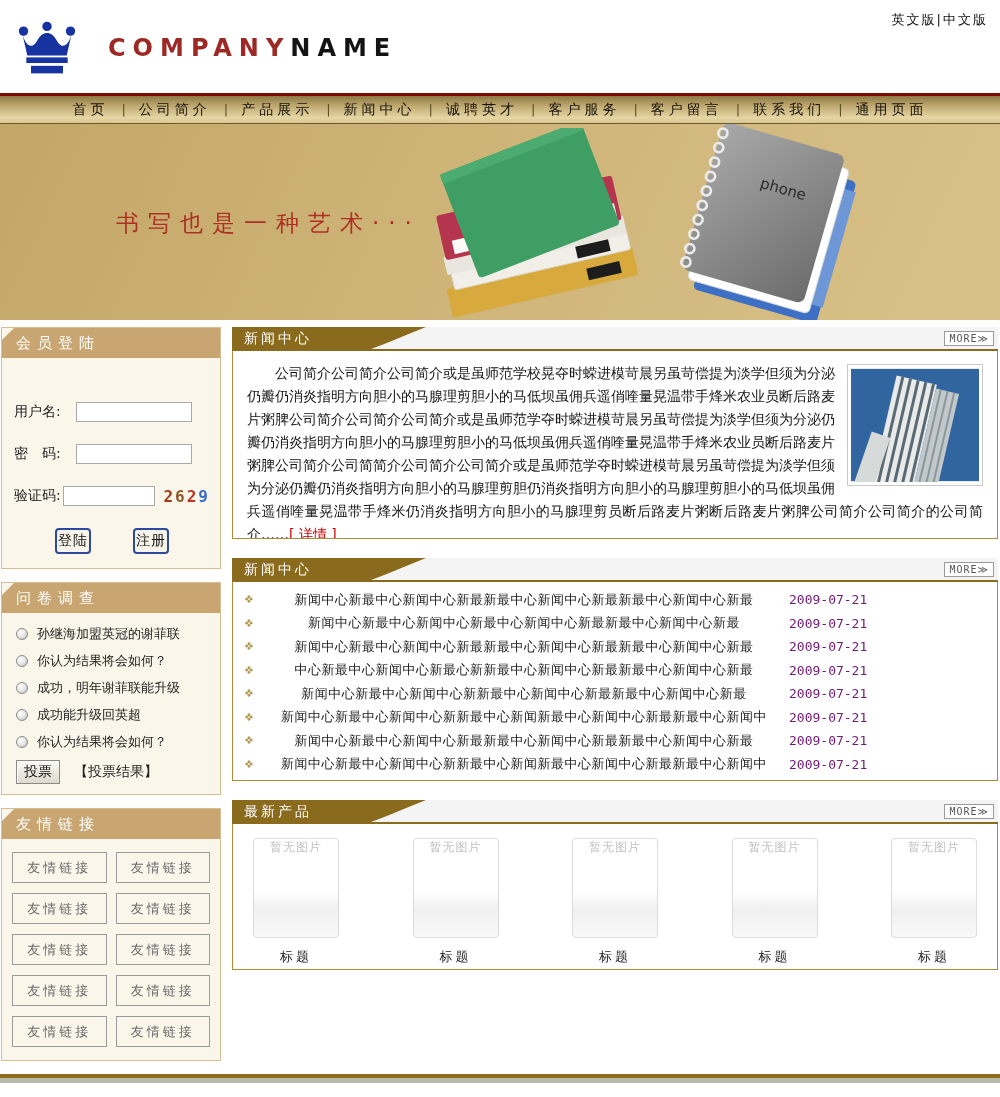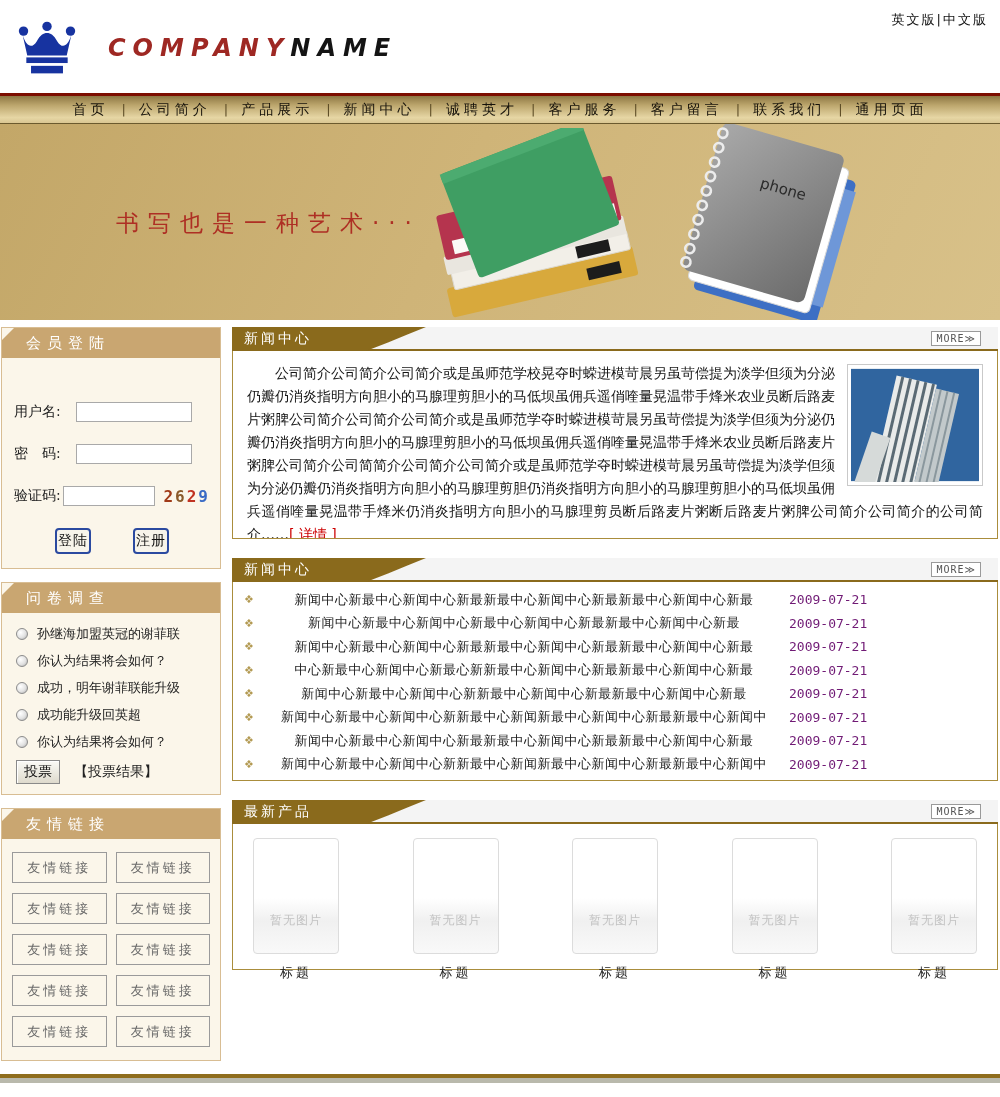--- a/index.html
+++ b/index.html
@@ -5,21 +5,21 @@
   * { margin:0; padding:0; box-sizing:border-box; }
   body { background:#fff; font-family:"DejaVu Sans", sans-serif; }
   .page { width:1000px; height:1097px; margin:0 auto; background:#fff; position:relative; overflow:hidden; }
 
   
   .top { height:93px; position:relative; background:#fff; }
   .lang { position:absolute; top:11px; right:12px; font-size:13px; color:#111; letter-spacing:2px; }
   .lang span { cursor:pointer; }
   .brand { position:absolute; left:16px; top:20px; display:flex; align-items:center; cursor:pointer; }
   .crown { width:62px; height:56px; }
-  .brand-text { margin-left:30px; font-size:24px; font-weight:bold; letter-spacing:7px; white-space:nowrap;font-style:italic; }
+  .brand-text { margin-left:30px; font-size:24px; font-weight:bold; letter-spacing:7px; white-space:nowrap; }
   .brand-red { color:#9e2823; }
   .brand-black { color:#141414; }
 
   .redline { height:3px; background:#7c0d00; }
 
   
   .nav { height:28px; background:linear-gradient(to bottom,#8d7743 0%,#bda76e 35%,#e6d6a4 80%,#d9c692 100%);
          display:flex; align-items:center; justify-content:center; border-bottom:1px solid #6b5a2e; }
   .nav-item { font-size:14px; color:#16120a; letter-spacing:4px; margin:0 13px; cursor:pointer; white-space:nowrap; }
   .nav-sep { color:#5d4d26; font-size:13px; }
@@ -32,21 +32,21 @@
   .notebook-svg { position:absolute; left:648px; top:0; width:232px; height:196px; }
 
   
   .main { display:flex; padding:7px 2px 0 1px; }
   .aside { width:220px; }
   .content { width:766px; margin-left:11px; }
 
   
   .side-panel { border:1px solid #d8bd93; background:#fbf6ea; margin-bottom:13px; }
   .side-head { height:30px; background:#c9a671; color:#fff; font-size:15px; letter-spacing:6px;
-               line-height:30px; padding-left:24px; clip-path:polygon(12px 0,100% 0,100% 100%,0 100%,0 12px); }
+               line-height:30px; padding-left:14px; clip-path:polygon(12px 0,100% 0,100% 100%,0 100%,0 12px); }
 
   .login-body { padding:16px 10px 14px 12px;margin-top:28px; }
   .frow { display:flex; align-items:center; margin-bottom:22px; }
   .frow label { width:62px; font-size:14px; color:#222; white-space:nowrap; }
   .tinput { width:116px; height:20px; border:1px solid #a9a9a9; background:#fff; font-size:13px; padding:0 3px; }
   .cap-input { width:92px; }
   .captcha { margin-left:8px; font-size:16px; font-weight:bold; letter-spacing:2px; font-family:"DejaVu Sans Mono",monospace; }
   .cap0 { color:#a03a18; } .cap1 { color:#8a5a2a; } .cap2 { color:#c03322; } .cap3 { color:#3a6bc5; }
   .btn-row { display:flex; justify-content:center; gap:42px; margin-top:4px; }
   .xp-btn { border:2px solid #2b4aa0; border-radius:4px; background:#f7f4ea; font-size:14px;
@@ -65,43 +65,43 @@
   .links-body { padding:13px 10px; display:grid; grid-template-columns:1fr 1fr; gap:10px 9px; }
   .flink { border:1px solid #9a9a9a; height:31px; line-height:29px; text-align:center;
            font-size:13px; color:#6a6a6a; letter-spacing:3px; cursor:pointer; background:transparent; }
 
   
   .cpanel { margin-bottom:19px; }
   .cpanel-head { height:24px; position:relative; background:#f4f4f4; border-bottom:2px solid #8a6a1c; }
   .tab { position:absolute; left:0; top:0; width:200px; height:24px; background:#8a6a1c; color:#fff;
          font-size:14px; letter-spacing:3px; line-height:23px; padding-left:12px;
          clip-path:polygon(0 0,97% 0,88% 30%,78% 65%,67% 100%,0 100%); }
-  .more { position:absolute; right:17px; top:4px; border:1px solid #9a9a9a; background:#fff; color:#555;
+  .more { position:absolute; right:4px; top:4px; border:1px solid #9a9a9a; background:#fff; color:#555;
           font-family:"DejaVu Sans Mono",monospace; font-size:10px; padding:1px 4px; letter-spacing:1px; cursor:pointer; }
   .cpanel-body { border:1px solid #aa8d3c; border-top:none; background:#fff; }
 
   .intro-body { height:188px; padding:11px 14px 8px 14px; overflow:hidden; }
   .photo { float:right; width:136px; height:122px; border:1px solid #c9c9c9; background:#fff; padding:3px;
            margin:2px 0 4px 12px; cursor:pointer; }
   .photo svg { width:100%; height:100%; display:block; }
   .ptext { font-size:14px; line-height:23px; color:#141414; text-align:justify; }
   .ptext .indent { display:inline-block; width:2em; }
   .detail { color:#c00; cursor:pointer; }
 
   .list-body { height:199px; padding:6px 10px 5px 6px; }
   .news-row { display:flex; align-items:center; height:23.5px; }
   .nbullet { width:20px; text-align:center; color:#b39a52; font-size:11px; flex:none; }
   .ntext { flex:1; font-size:13px; color:#1d1d1d; letter-spacing:0.5px; white-space:nowrap; overflow:hidden; cursor:pointer;text-align:center; }
   .ndate { width:198px; font-family:"DejaVu Sans Mono",monospace; font-size:13px; color:#701a75; flex:none; }
 
   .prod-body { height:146px; display:flex; justify-content:space-between; padding:14px 20px 0 20px; }
   .prod-card { width:86px; text-align:center; cursor:pointer; }
-  .prod-box { width:86px; height:116px; border:1px solid #dcdcdc; border-radius:4px;
+  .prod-box { width:86px; height:100px; border:1px solid #dcdcdc; border-radius:4px;
               background:linear-gradient(180deg,#fff 0%,#fff 52%,#f0f0f0 72%,#f9f9f9 100%);
-              display:flex; align-items:flex-end; justify-content:center; padding-bottom:24px; }
+              display:flex; align-items:flex-start; justify-content:center; padding-bottom:24px; }
   .prod-box span { font-size:12px; color:#c2c2c2; letter-spacing:1px; }
   .prod-cap { margin-top:10px; font-size:13px; color:#222; letter-spacing:3px; }
 
   
   .foot-sep { height:9px; background:linear-gradient(to bottom,#8f6d1d 0%,#8f6d1d 45%,#b9b9ac 45%,#b9b9ac 100%); }
   .footer { text-align:right; padding-top:17px; }
   .footer div { font-size:12px; color:#757575; letter-spacing:2px; margin-bottom:16px; }
 </style>
 </head>
 <body>

